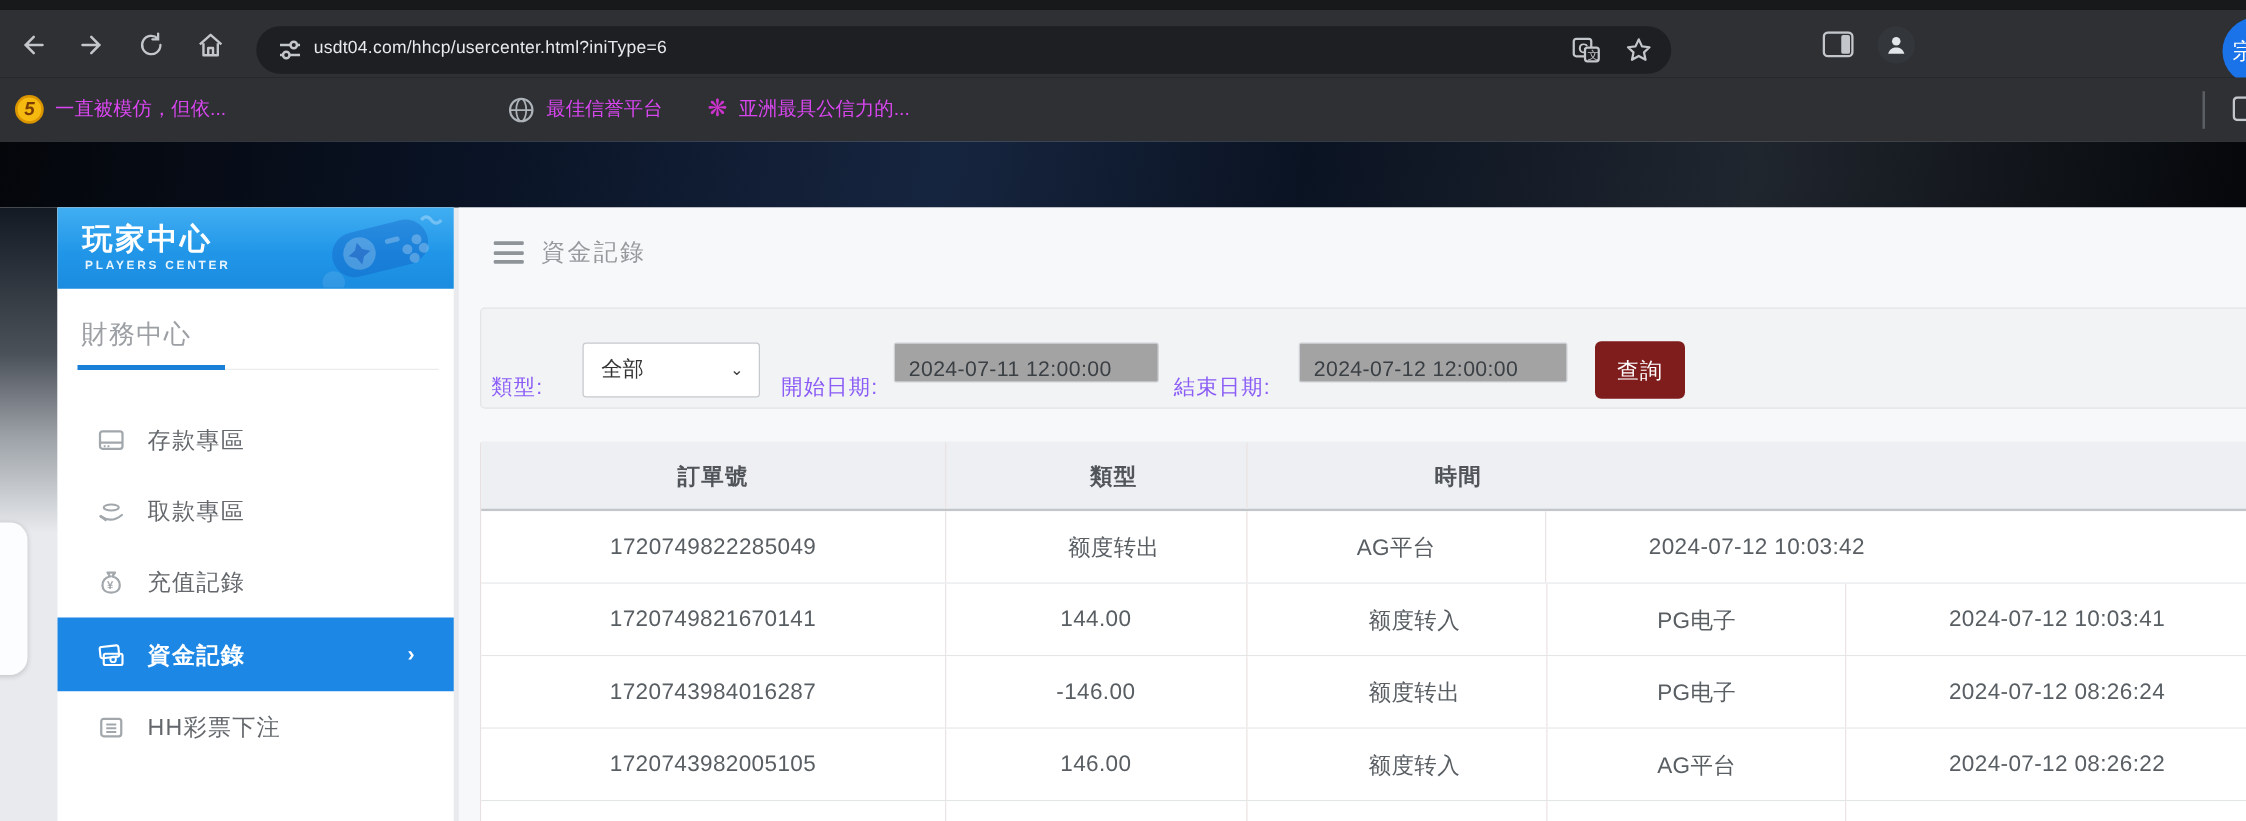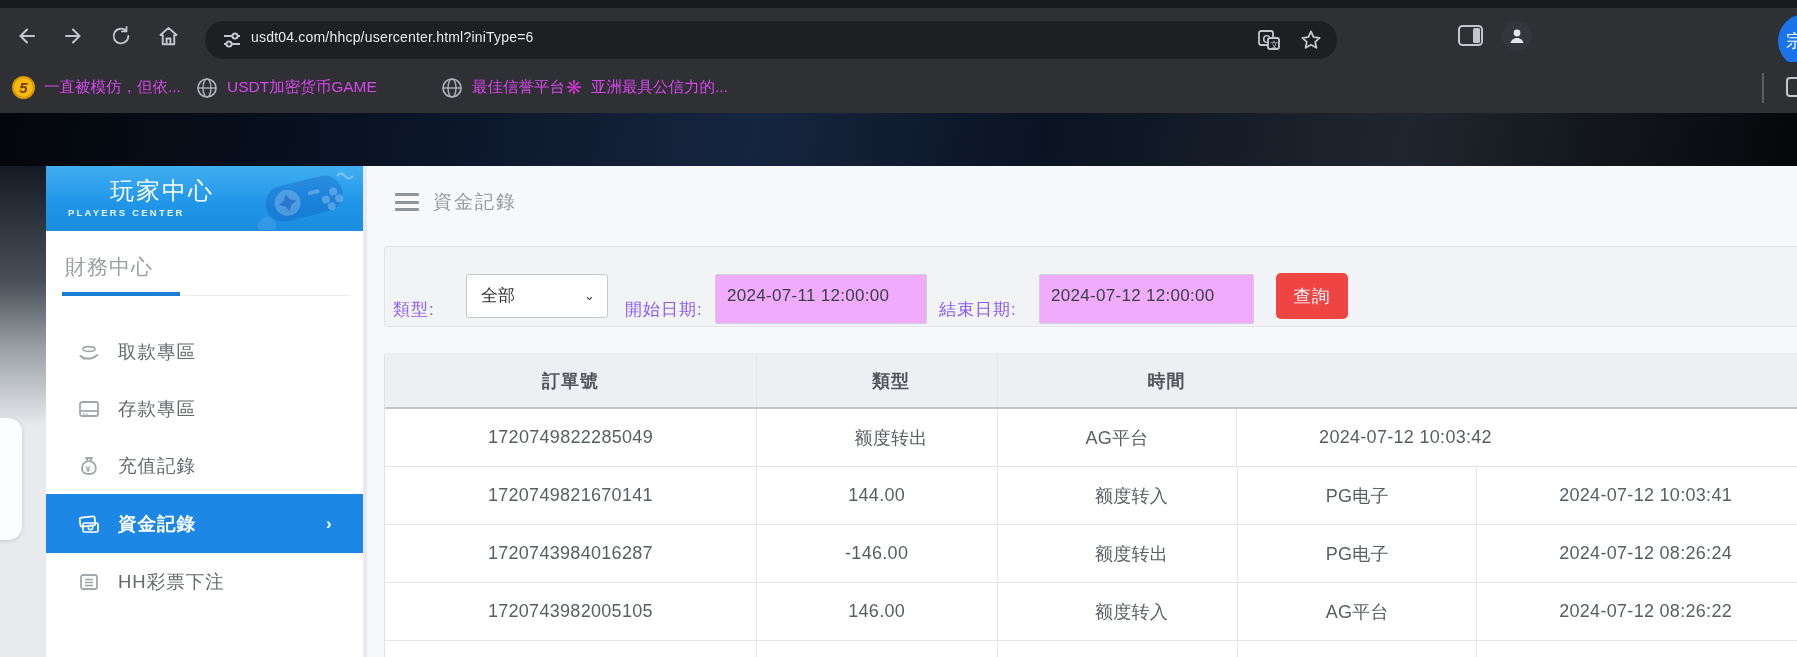--- a/index.html
+++ b/index.html
@@ -34,21 +34,21 @@
   .page{ position:absolute; left:0; top:113px; width:1797px; height:544px; background:#e8eaed; }
   .banner{ position:absolute; left:0; top:0; width:1797px; height:53px;
     background:linear-gradient(100deg,#04060a 0%,#0a1426 22%,#16253f 42%,#0a1322 58%,#20262e 78%,#05070a 100%); }
   .banner-left{ position:absolute; left:0; top:53px; width:46px; height:260px;
     background:linear-gradient(180deg,#141a24 0%,#4b5158 45%,#9aa0a6 70%,#e8eaed 100%); }
   .left-card{ position:absolute; left:-18px; top:305px; width:40px; height:122px; background:#fcfdfe; border-radius:14px; box-shadow:0 1px 4px rgba(0,0,0,.15); }
 
   
   .sidebar{ position:absolute; left:46px; top:53px; width:317px; height:491px; background:#ffffff; }
   .sb-head{ position:relative; height:65px; background:linear-gradient(180deg,#41aef2 0%,#2196e8 55%,#1b8ce0 100%); overflow:hidden; }
-  .sb-title{ position:absolute; left:20px; top:9px; font-size:24px; font-weight:normal; color:#ffffff; letter-spacing:2px;margin-left:44px; }
+  .sb-title{ position:absolute; left:20px; top:9px; font-size:24px; font-weight:bold; color:#ffffff; letter-spacing:2px; }
   .sb-sub{ position:absolute; left:22px; top:41px; font-size:9.5px; color:#e7f5ff; letter-spacing:2.2px; font-weight:bold; }
   .sb-art{ position:absolute; right:6px; top:2px; }
   .sb-section{ position:relative; height:80px; }
   .sb-section-label{ position:absolute; left:19px; top:22px; font-size:21px; color:#9ca0a4; letter-spacing:1px; }
   .sb-rule{ position:absolute; left:16px; right:12px; top:64px; height:1px; background:#ececec; }
   .sb-rule-accent{ position:absolute; left:16px; top:61px; width:118px; height:4px; background:#1a7fd6; }
   .menu{ position:absolute; left:0; top:157px; width:317px; }
   .mi{ position:relative; height:57px; display:flex; align-items:center; color:#64686c; }
   .mi .mi-ico{ position:absolute; left:32px; width:22px; height:22px; color:#a2a7ac; }
   .mi .mi-label{ position:absolute; left:72px; font-size:18.5px; letter-spacing:1px; }
@@ -62,22 +62,22 @@
   .main{ position:absolute; left:367px; top:53px; width:1447px; height:491px; background:#f7f8f9; }
   .crumb{ position:absolute; left:28px; top:24px; height:24px; display:flex; align-items:center; gap:14px; }
   .burger{ width:24px; height:18px; display:flex; flex-direction:column; justify-content:space-between; }
   .burger span{ display:block; height:3px; background:#8f9499; border-radius:1px; }
   .crumb-title{ font-size:19px; color:#97999d; letter-spacing:2px; }
 
   .filter-box{ position:absolute; left:17px; top:80px; width:1430px; height:81px; background:#f1f3f5; border:1px solid #e2e4e7; border-radius:4px; }
   .f-label{ position:absolute; top:41px; height:44px; line-height:44px; font-size:17px; color:#8b5cf6; letter-spacing:1px; white-space:nowrap; }
   .f-select{ position:absolute; left:81px; top:27px; width:142px; height:44px; background:#fff; border:1px solid #c6c9cd; border-radius:3px; font-size:17px; color:#333; line-height:42px; padding-left:14px; }
   .f-select .sel-chev{ position:absolute; right:12px; top:0; font-size:13px; color:#444; }
-  .f-input{ position:absolute; top:27px; height:50px; background:#f0abfc; border:1px solid #cdd0d4; border-radius:2px; font-size:17px; color:#3a3f44; line-height:42px; padding-left:11px; letter-spacing:.3px; white-space:nowrap; }
-  .btn-search{ position:absolute; left:891px; top:26px; width:72px; height:46px; background:#ef4444; border-radius:5px; color:#fff; font-size:17.5px; letter-spacing:1px; display:flex; align-items:center; justify-content:center; cursor:pointer; }
+  .f-input{ position:absolute; top:27px; height:32px; background:#a3a3a3; border:1px solid #cdd0d4; border-radius:2px; font-size:17px; color:#3a3f44; line-height:42px; padding-left:11px; letter-spacing:.3px; white-space:nowrap; }
+  .btn-search{ position:absolute; left:891px; top:26px; width:72px; height:46px; background:#7f1d1d; border-radius:5px; color:#fff; font-size:17.5px; letter-spacing:1px; display:flex; align-items:center; justify-content:center; cursor:pointer; }
 
   .table{ position:absolute; left:17px; top:187px; width:1430px; border-left:1px solid #e8e0e0; border-top:1px solid #e9ebee; border-radius:3px 3px 0 0; }
   .t-head{ display:flex; height:55px; background:#edeff2; border-bottom:2px solid #c2c5c9; }
   .t-head .cell{ display:flex; align-items:center; justify-content:center; font-weight:bold; font-size:18px; color:#515559; letter-spacing:1px; }
   .t-row{ display:flex; height:58px; background:#ffffff; border-bottom:1px solid #e3e5e7; }
   .t-row .cell{ display:flex; align-items:center; justify-content:center; font-size:18px; color:#595e63; letter-spacing:.3px; }
   .t-row.stub{ height:17px; border-bottom:none; }
   .cell{ border-left:1px solid #ece4e4; }
   .cell:first-child{ border-left:none; }
   .c0{ width:371px; } .c1{ width:241px; } .c2{ width:241px;padding-left:28px; } .c3{ width:239px; } .c4{ width:338px; }
@@ -153,31 +153,21 @@
     <div class="avatar-blue" style="background:#1a73e8;">
         <span>宗</span>
       </div>
   </div>
 
   <div class="bookmarks">
     <div class="bm" style="left:12px;">
       <span class="fav-coin" style="background:#f5b90f;">5</span>
       <span class="bm-label">一直被模仿，但依...</span>
     </div>
-    <div class="bm" style="left:196px;">
-      <span class="fav-globe">
-        <svg width="22" height="22" viewBox="0 0 22 22">
-            <circle cx="11" cy="11" r="9" fill="none" stroke="currentColor" stroke-width="1.7"></circle>
-            <ellipse cx="11" cy="11" rx="4" ry="9" fill="none" stroke="currentColor" stroke-width="1.4"></ellipse>
-            <line x1="2" y1="11" x2="20" y2="11" stroke="currentColor" stroke-width="1.4"></line>
-          </svg>
-      </span>
-      <span class="bm-label">USDT加密货币GAME</span>
-    </div>
-    <div class="bm" style="left:441px;">
+    <div class="bm" style="left:406px;">
       <span class="fav-globe">
         <svg width="22" height="22" viewBox="0 0 22 22">
             <circle cx="11" cy="11" r="9" fill="none" stroke="currentColor" stroke-width="1.7"></circle>
             <ellipse cx="11" cy="11" rx="4" ry="9" fill="none" stroke="currentColor" stroke-width="1.4"></ellipse>
             <line x1="2" y1="11" x2="20" y2="11" stroke="currentColor" stroke-width="1.4"></line>
           </svg>
       </span>
       <span class="bm-label">最佳信誉平台</span>
     </div>
     <div class="bm" style="left:566px;">
@@ -222,37 +212,37 @@
       <div class="sb-section">
         <div class="sb-section-label">財務中心</div>
         <div class="sb-rule"></div>
         <div class="sb-rule-accent"></div>
       </div>
 
       <div class="menu">
         <div class="mi">
           <span class="mi-ico">
             <svg width="22" height="22" viewBox="0 0 22 22">
-                <ellipse cx="11" cy="8" rx="6" ry="2.4" fill="none" stroke="currentColor" stroke-width="1.7"></ellipse>
-                <path d="M2.5 15 q8.5 6 17 -1" fill="none" stroke="currentColor" stroke-width="1.8" stroke-linecap="round"></path>
-                <path d="M2.5 15 l4 3" stroke="currentColor" stroke-width="1.8" stroke-linecap="round"></path>
-              </svg>
-          </span>
-          <span class="mi-label">取款專區</span>
-        </div>
-        <div class="mi">
-          <span class="mi-ico">
-            <svg width="22" height="22" viewBox="0 0 22 22">
                 <rect x="2" y="4" width="18" height="14" rx="2" fill="none" stroke="currentColor" stroke-width="1.8"></rect>
                 <line x1="2" y1="13" x2="20" y2="13" stroke="currentColor" stroke-width="1.8"></line>
                 <line x1="5" y1="16" x2="6.5" y2="16" stroke="currentColor" stroke-width="1.6"></line>
                 <line x1="8" y1="16" x2="9.5" y2="16" stroke="currentColor" stroke-width="1.6"></line>
               </svg>
           </span>
           <span class="mi-label">存款專區</span>
+        </div>
+        <div class="mi">
+          <span class="mi-ico">
+            <svg width="22" height="22" viewBox="0 0 22 22">
+                <ellipse cx="11" cy="8" rx="6" ry="2.4" fill="none" stroke="currentColor" stroke-width="1.7"></ellipse>
+                <path d="M2.5 15 q8.5 6 17 -1" fill="none" stroke="currentColor" stroke-width="1.8" stroke-linecap="round"></path>
+                <path d="M2.5 15 l4 3" stroke="currentColor" stroke-width="1.8" stroke-linecap="round"></path>
+              </svg>
+          </span>
+          <span class="mi-label">取款專區</span>
         </div>
         <div class="mi">
           <span class="mi-ico">
             <svg width="22" height="22" viewBox="0 0 22 22">
                 <path d="M8 3h6l-2.2 3.2c3.8.8 6 3.6 6 7.3 0 3.3-2.6 5.5-6.8 5.5h-.2c-4.2 0-6.8-2.2-6.8-5.5 0-3.7 2.2-6.5 6-7.3z" fill="none" stroke="currentColor" stroke-width="1.8" stroke-linejoin="round"></path>
                 <text x="7.6" y="16.5" font-size="9" font-weight="bold" fill="currentColor" font-family="Liberation Sans, sans-serif">¥</text>
               </svg>
           </span>
           <span class="mi-label">充值記錄</span>
         </div>

